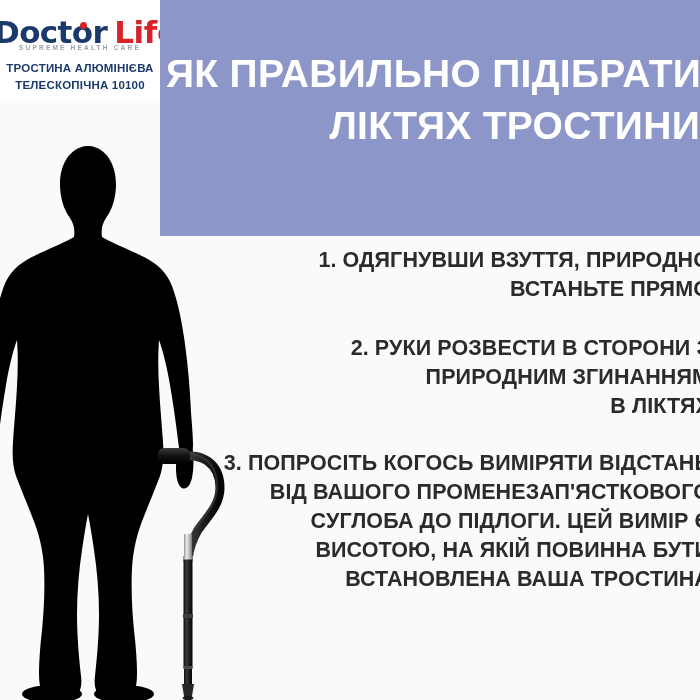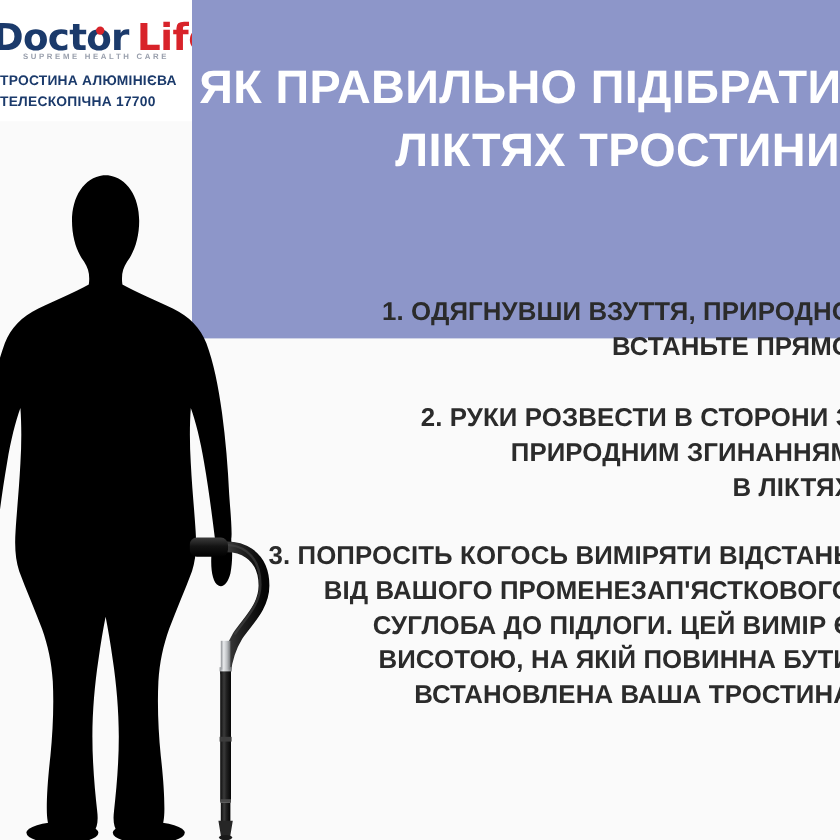--- a/index.html
+++ b/index.html
@@ -24,21 +24,21 @@
     background: #fafafa;
     overflow: hidden;
   }
 
   
   .title-banner {
     position: absolute;
     left: 160px;
     top: 0;
     width: 540px;
-    height: 282px;
+    height: 236px;
     background: #8d96c9;
     box-sizing: border-box;
     padding-top: 48px;
     text-align: right;
     padding-right: 0;
   }
   .title-line {
     color: #ffffff;
     font-size: 39px;
     font-weight: bold;
@@ -110,20 +110,21 @@
     font-weight: bold;
     letter-spacing: 2.2px;
     color: #9aa0ad;
     white-space: nowrap;
   }
   .logo-product {
     position: absolute;
     left: 0;
     top: 60px;
     width: 160px;
+    text-align: center;
     color: #1b3a6b;
   }
   .logo-product .pl {
     font-size: 11.5px;
     font-weight: bold;
     letter-spacing: 0.2px;
     line-height: 17px;
     white-space: nowrap;
     display: block;
   }
@@ -303,21 +304,21 @@
   </div>
 
   <div class="logo-panel">
     <div class="logo-wordmark">
       <span class="logo-doctor">Doctor</span><span class="logo-life">Life</span>
       <span class="logo-dot"></span>
     </div>
     <div class="logo-tagline">SUPREME HEALTH CARE</div>
     <div class="logo-product">
       <span class="pl">ТРОСТИНА АЛЮМІНІЄВА</span>
-      <span class="pl">ТЕЛЕСКОПІЧНА 17700</span>
+      <span class="pl">ТЕЛЕСКОПІЧНА 10100</span>
     </div>
   </div>
 
   <div class="instructions">
 
     <div class="instr-block instr-1">
       <span class="ln">1. ОДЯГНУВШИ ВЗУТТЯ, ПРИРОДНО</span>
       <span class="ln">ВСТАНЬТЕ ПРЯМО</span>
     </div>
 

